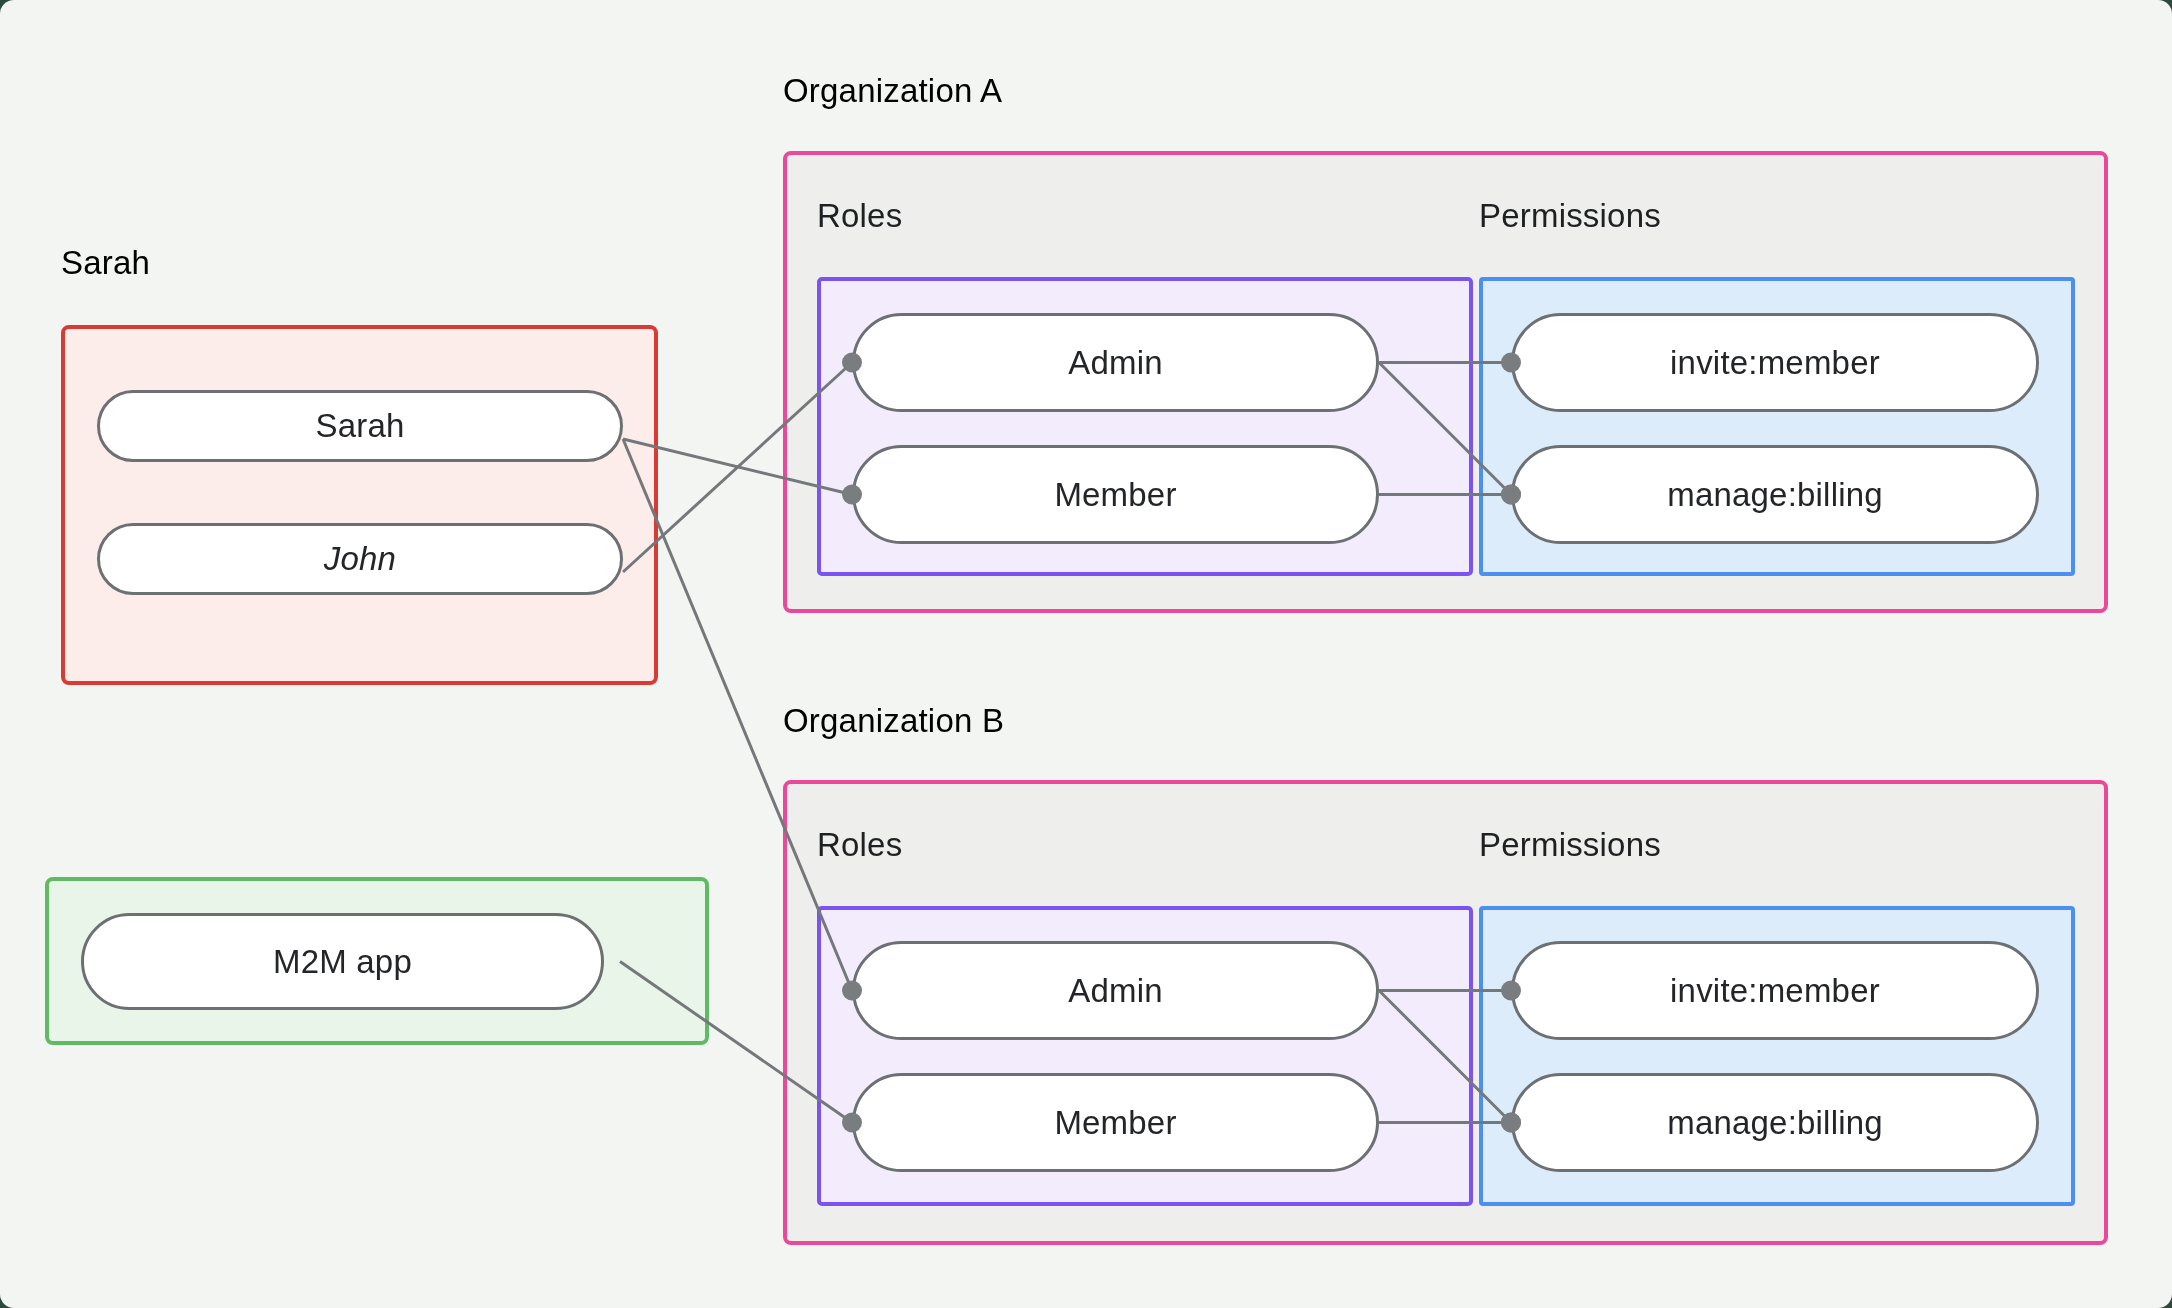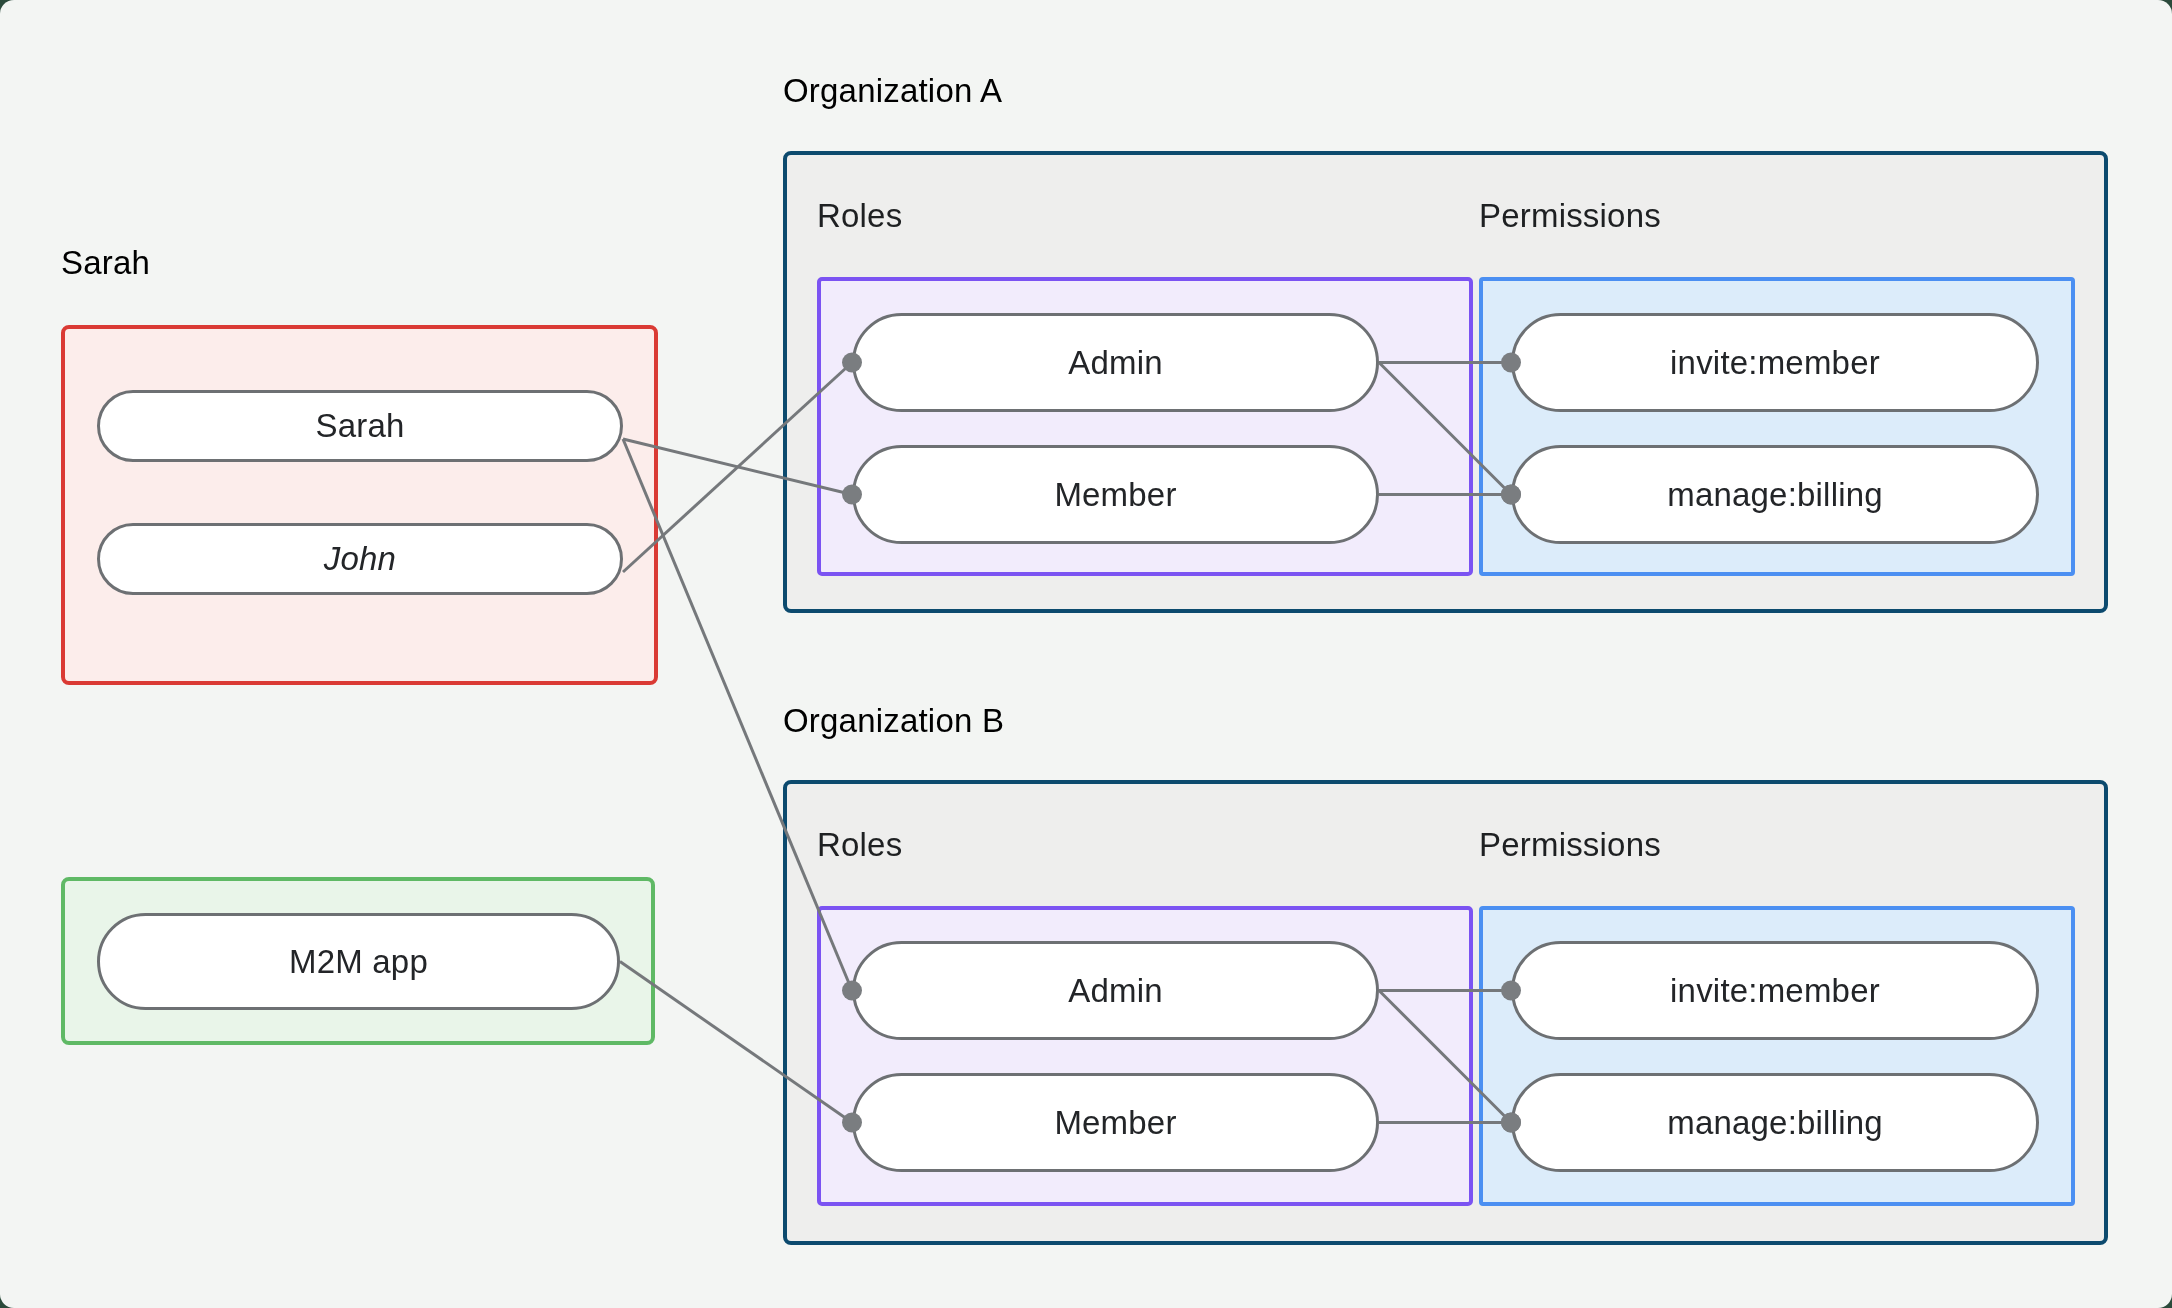--- a/index.html
+++ b/index.html
@@ -19,26 +19,26 @@
   .sublabel{
     position:absolute;font-size:33px;line-height:40px;color:#1e2022;
     white-space:nowrap;letter-spacing:0.2px;
   }
   .group-box{position:absolute;box-sizing:border-box;}
   #users-box{
     left:61px;top:325px;width:597px;height:360px;
     background:#fcedeb;border:4px solid #da3a34;border-radius:8px;
   }
   #m2m-box{
-    left:61px;top:877px;width:594px;height:168px;
+    left:45px;top:877px;width:664px;height:168px;
     background:#e9f5e9;border:4px solid #5fb965;border-radius:8px;
   }
   .org-box{
     position:absolute;box-sizing:border-box;left:783px;width:1325px;
-    background:#eeeeed;border:4px solid #0c4a6e;border-radius:8px;
+    background:#eeeeed;border:4px solid #ec4899;border-radius:8px;
   }
   #orgA-box{top:151px;height:462px;}
   #orgB-box{top:780px;height:465px;}
   .inner-box{position:absolute;box-sizing:border-box;top:122px;height:299px;}
   .roles-box{
     left:30px;width:656px;
     background:#f2ecfc;border:4px solid #7b53f2;border-radius:5px;
   }
   .perms-box{
     left:692px;width:596px;

